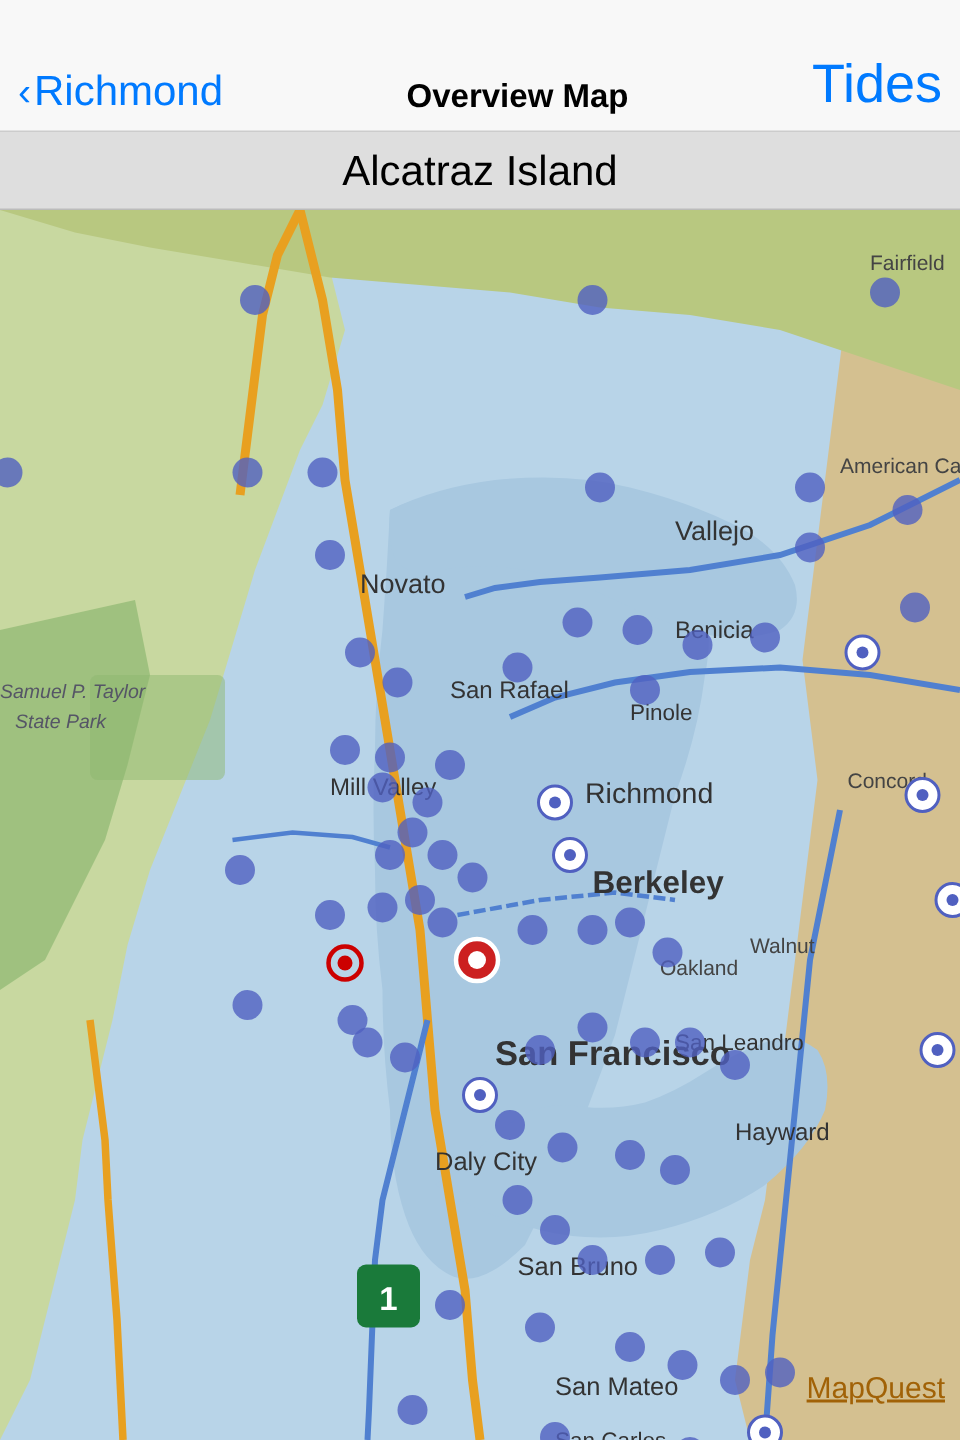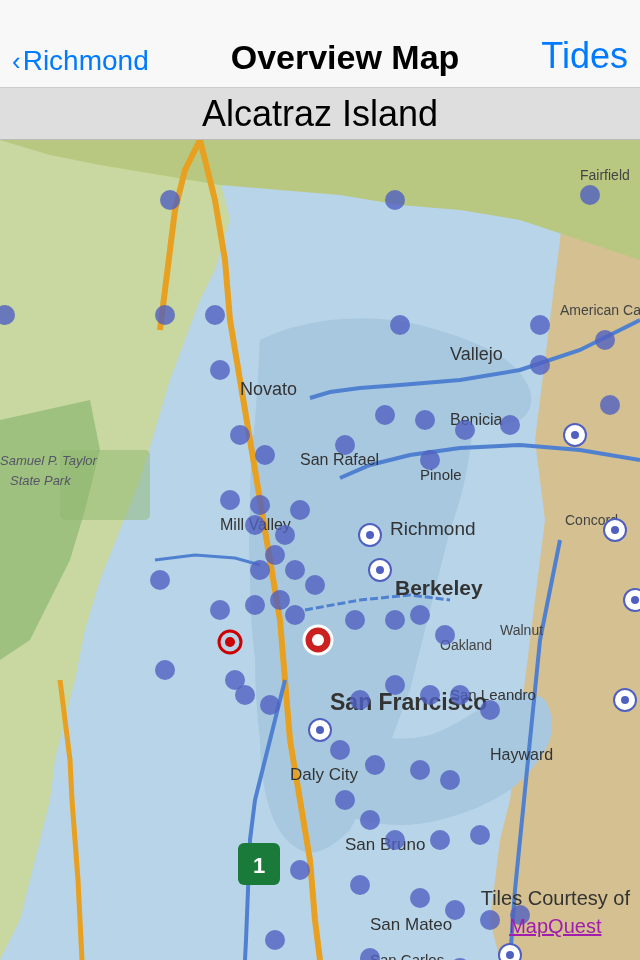--- a/index.html
+++ b/index.html
@@ -16,36 +16,36 @@
       align-items: flex-end;
       justify-content: space-between;
       padding: 0 12px 10px 12px;
       z-index: 100;
     }
     #back-btn {
       display: flex; align-items: center; gap: 2px;
       color: #007AFF; font-size: 28px; cursor: pointer;
     }
     #back-chevron { font-size: 26px; color: #007AFF; }
-    #nav-title { font-size: 34px; font-weight: 600; color: #000; }
+    #nav-title { font-size: 22px; font-weight: 600; color: #000; }
     #tides-btn { color: #007AFF; font-size: 36px; cursor: pointer; }
 
     
     #location-bar {
       position: absolute;
       top: 88px; left: 0; right: 0;
       height: 52px;
       background: rgba(220,220,220,0.9);
       display: flex;
       align-items: center;
       justify-content: center;
       z-index: 99;
       border-bottom: 1px solid #bbb;
     }
-    #location-bar span { font-size: 36px; font-weight: 400; color: #000; }
+    #location-bar span { font-size: 28px; font-weight: 400; color: #000; }
 
     
     #map-container {
       position: absolute;
       top: 140px; left: 0; right: 0; bottom: 0;
       overflow: hidden;
     }
 
     
     #map-svg {
@@ -55,21 +55,21 @@
     
     #attribution {
       position: absolute;
       bottom: 20px;
       right: 10px;
       text-align: center;
       font-size: 20px;
       color: #333;
       line-height: 1.4;
     }
-    #attribution a { color: #a21caf; text-decoration: underline; }
+    #attribution a { color: #a16207; text-decoration: underline; }
   </style>
 </head>
 <body>
 
 <div id="navbar">
   <div id="back-btn">
     <span id="back-chevron">‹</span>
     <span>Richmond</span>
   </div>
   <span id="nav-title">Overview Map</span>
@@ -269,16 +269,16 @@
     <circle cx="318" cy="500" r="14" fill="#cc2020" stroke="white" stroke-width="3"></circle>
     <circle cx="318" cy="500" r="6" fill="white"></circle>
 
     <rect x="238" y="703" width="42" height="42" rx="6" fill="#1a7a3a"></rect>
     <text x="259" y="733" font-family="Arial" font-size="22" fill="white" font-weight="bold" text-anchor="middle">1</text>
 
   </svg>
 
   
   <div id="attribution">
-    <span>Tiles Courtesy of</span><br>
+    <br>
     <a href="#">MapQuest</a>
   </div>
 </div>
 
 </body></html>

